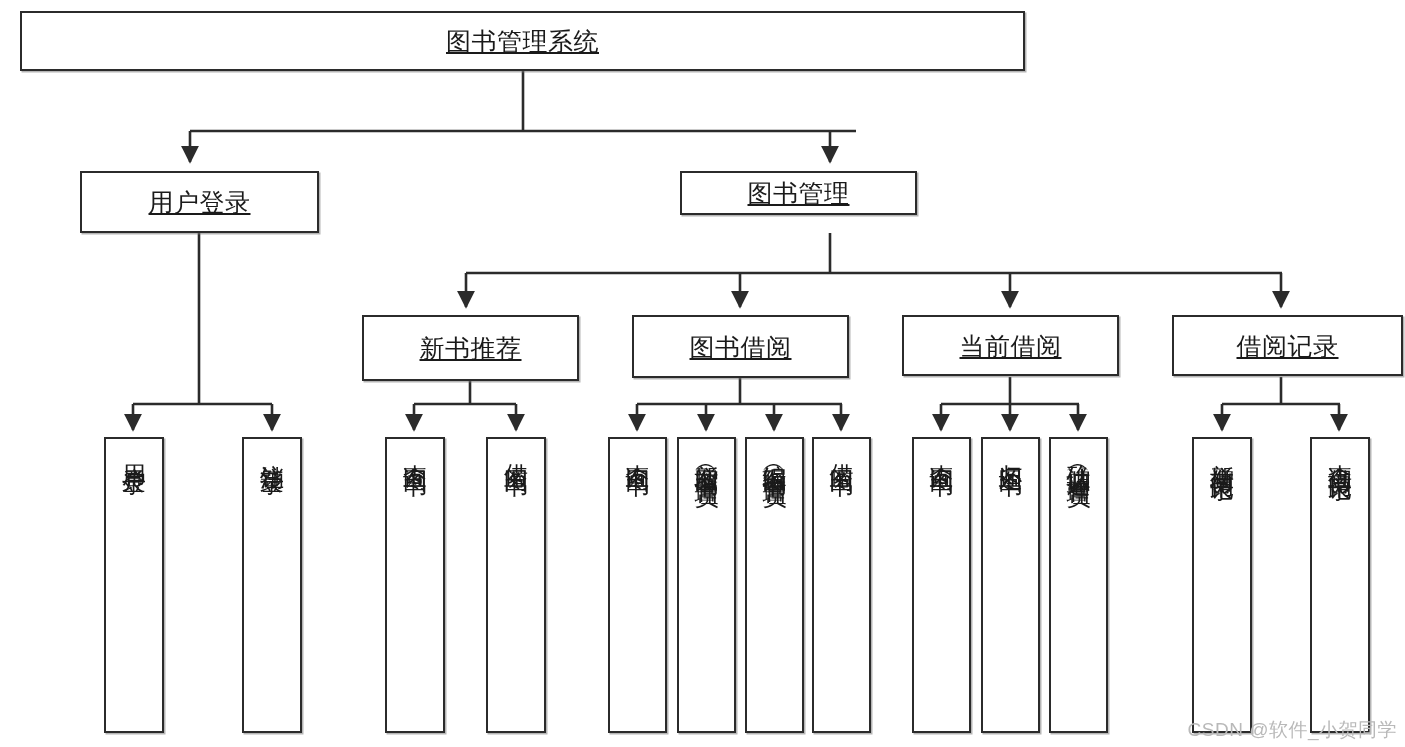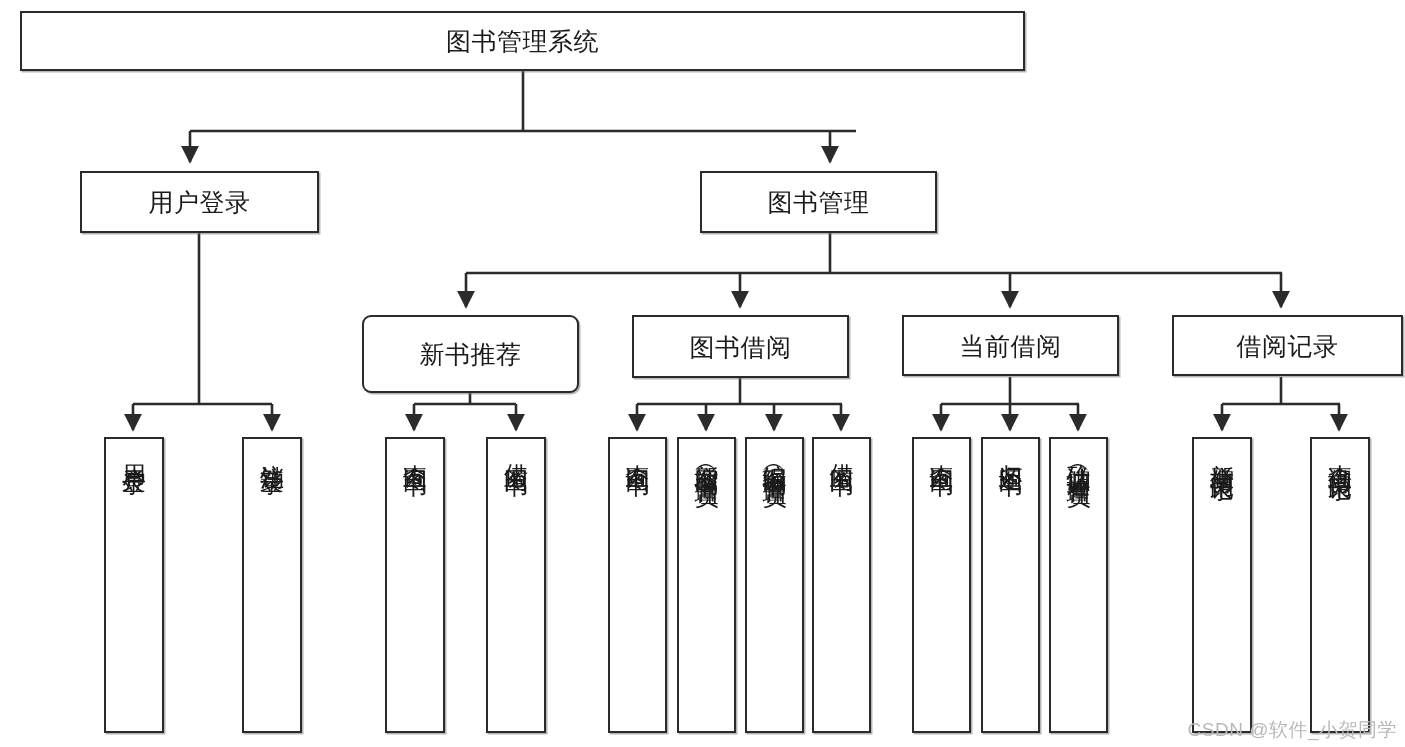--- a/index.html
+++ b/index.html
@@ -40,20 +40,21 @@
   .node .label {
     display: block;
     text-align: center;
     line-height: 1.12;
     white-space: pre;
   }
   
   .node.h .label {
     font-size: 25px;
     letter-spacing: 0.5px;
+    text-decoration: underline;
   }
   #node-root.node.h .label {
     font-size: 25px;
   }
   
   .node.v {
     align-items: flex-start;
     justify-content: center;
     padding-top: 6px;
   }
@@ -131,25 +132,25 @@
     </g>
   </svg>
 
   <div class="node h" id="node-root" style="left:20px; top:11px; width:1005px; height:60px;">
     <span class="label">图书管理系统</span>
   </div>
 
   <div class="node h" style="left:80px; top:171px; width:239px; height:62px;">
     <span class="label">用户登录</span>
   </div>
-  <div class="node h" style="left:700px; top:171px; width:237px; height:62px;">
+  <div class="node h" style="left:680px; top:171px; width:237px; height:44px;">
     <span class="label">图书管理</span>
   </div>
 
-  <div class="node h" style="left:362px; top:315px; width:217px; height:78px;border-radius:9px;">
+  <div class="node h" style="left:362px; top:315px; width:217px; height:66px;">
     <span class="label">新书推荐</span>
   </div>
   <div class="node h" style="left:632px; top:315px; width:217px; height:63px;">
     <span class="label">图书借阅</span>
   </div>
   <div class="node h" style="left:902px; top:315px; width:217px; height:61px;justify-content:center;">
     <span class="label">当前借阅</span>
   </div>
   <div class="node h" style="left:1172px; top:315px; width:231px; height:61px;">
     <span class="label">借阅记录</span>

